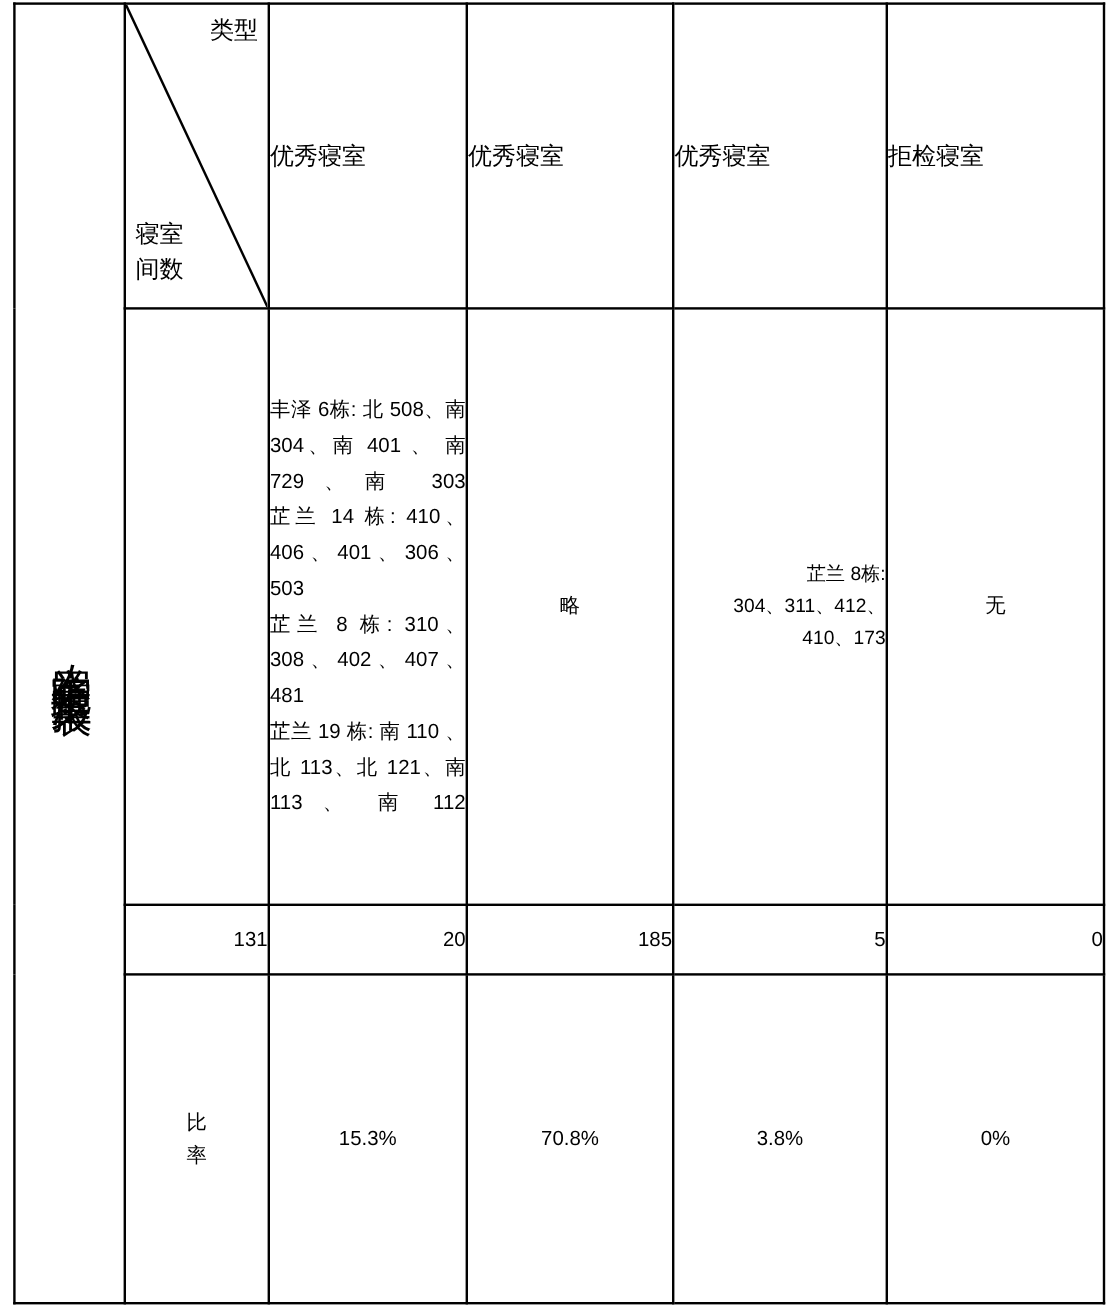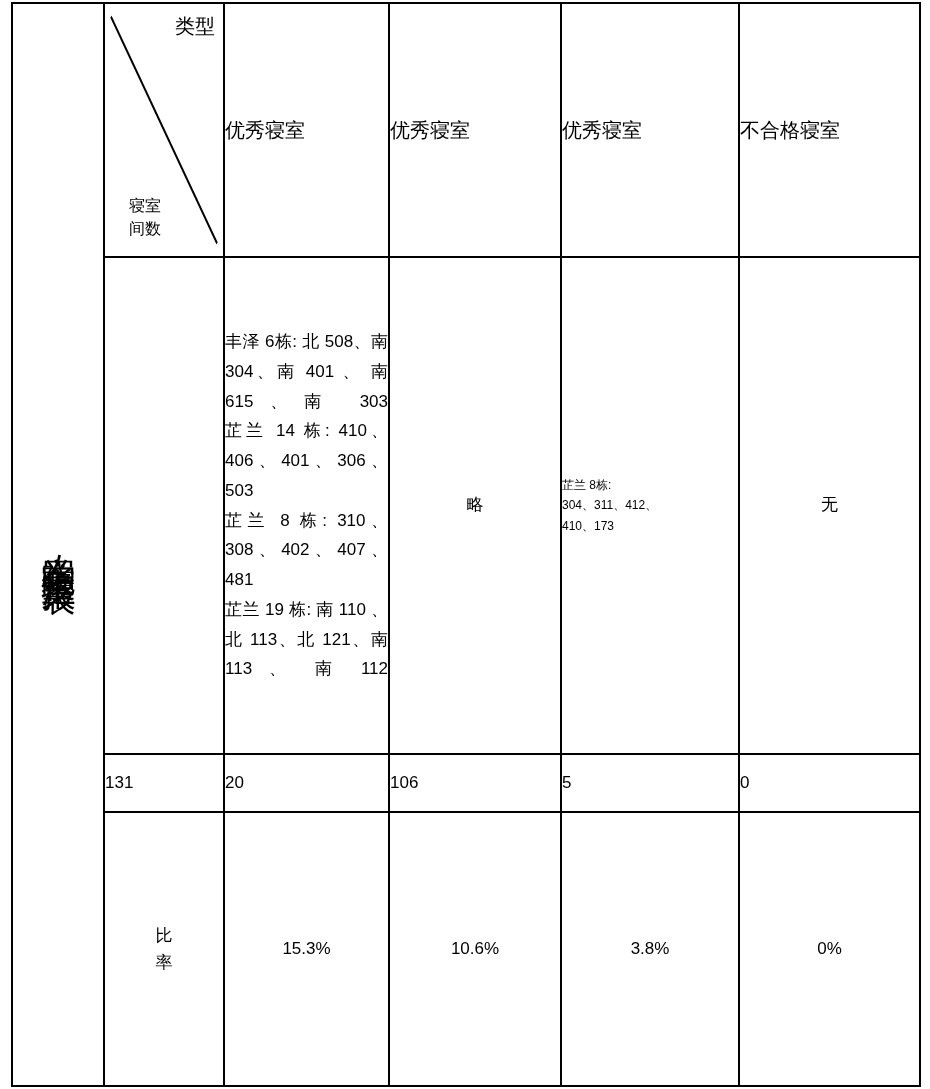--- a/index.html
+++ b/index.html
@@ -55,41 +55,40 @@
     margin: 0 auto;
     display: inline-block;
     white-space: nowrap;
   }
 
   
   .diag-cell {
     position: relative;
     height: 252px;
     overflow: hidden;
-    border-radius: 29px;
   }
   .diag-line {
     position: absolute;
     left: 0; top: 0;
     width: 100%; height: 100%;
     pointer-events: none;
   }
   .diag-top {
     position: absolute;
     right: 8px;
     top: 10px;
     font-size: 20px;
     line-height: 1.25;
     text-align: right;
   }
   .diag-bottom {
     position: absolute;
-    left: 24px;
+    left: 8px;
     bottom: 16px;
-    font-size: 16px;
+    font-size: 20px;
     line-height: 1.45;
     text-align: left;
   }
 
   .hdr {
     font-size: 20px;
     height: 252px;
   }
 
   .list-cell {
@@ -101,26 +100,26 @@
     vertical-align: top;
   }
   .list-cell div { white-space: normal; }
 
   .center-cell {
     text-align: center;
     font-size: 17px;
     line-height: 1.7;
   }
   .center-cell-sm {
-    text-align: left;
-    font-size: 12px;
+    text-align: right;
+    font-size: 16px;
     line-height: 1.7;
   }
   .num-row td {
-    text-align: left;
+    text-align: right;
     font-size: 17px;
     height: 56px;
   }
   .ratio-row td {
     text-align: center;
     font-size: 17px;
     height: 272px;
   }
   .ratio-label {
     font-size: 17px;
@@ -152,53 +151,53 @@
           </svg>
           <div class="diag-top">类型</div>
           <div class="diag-bottom">
             <div>寝室</div>
             <div>间数</div>
           </div>
         </td>
         <td class="hdr">优秀寝室</td>
         <td class="hdr">优秀寝室</td>
         <td class="hdr">优秀寝室</td>
-        <td class="hdr">不合格寝室</td>
+        <td class="hdr">拒检寝室</td>
       </tr>
 
       <tr>
         <td></td>
         <td class="list-cell">
-          <div>丰泽 6栋: 北 508、南 304、南 401 、 南 615、南 303</div>
+          <div>丰泽 6栋: 北 508、南 304、南 401 、 南 729、南 303</div>
           <div>芷兰 14 栋: 410、406、401、306、503</div>
           <div>芷兰 8 栋: 310、308、402、407、481</div>
           <div>芷兰 19 栋: 南 110 、 北 113、北 121、南 113 、 南 112</div>
         </td>
         <td class="center-cell">略</td>
         <td class="center-cell-sm">
           <div>芷兰 8栋:</div>
           <div>304、311、412、</div>
           <div>410、173</div>
         </td>
         <td class="center-cell">无</td>
       </tr>
 
       <tr class="num-row">
         <td>131</td>
         <td>20</td>
-        <td>106</td>
+        <td>185</td>
         <td>5</td>
         <td>0</td>
       </tr>
 
       <tr class="ratio-row">
         <td>
           <div class="ratio-label">比</div>
           <div class="ratio-label">率</div>
         </td>
         <td>15.3%</td>
-        <td>10.6%</td>
+        <td>70.8%</td>
         <td>3.8%</td>
         <td>0%</td>
       </tr>
     </tbody>
   </table>
 </div>
 
 </body></html>

